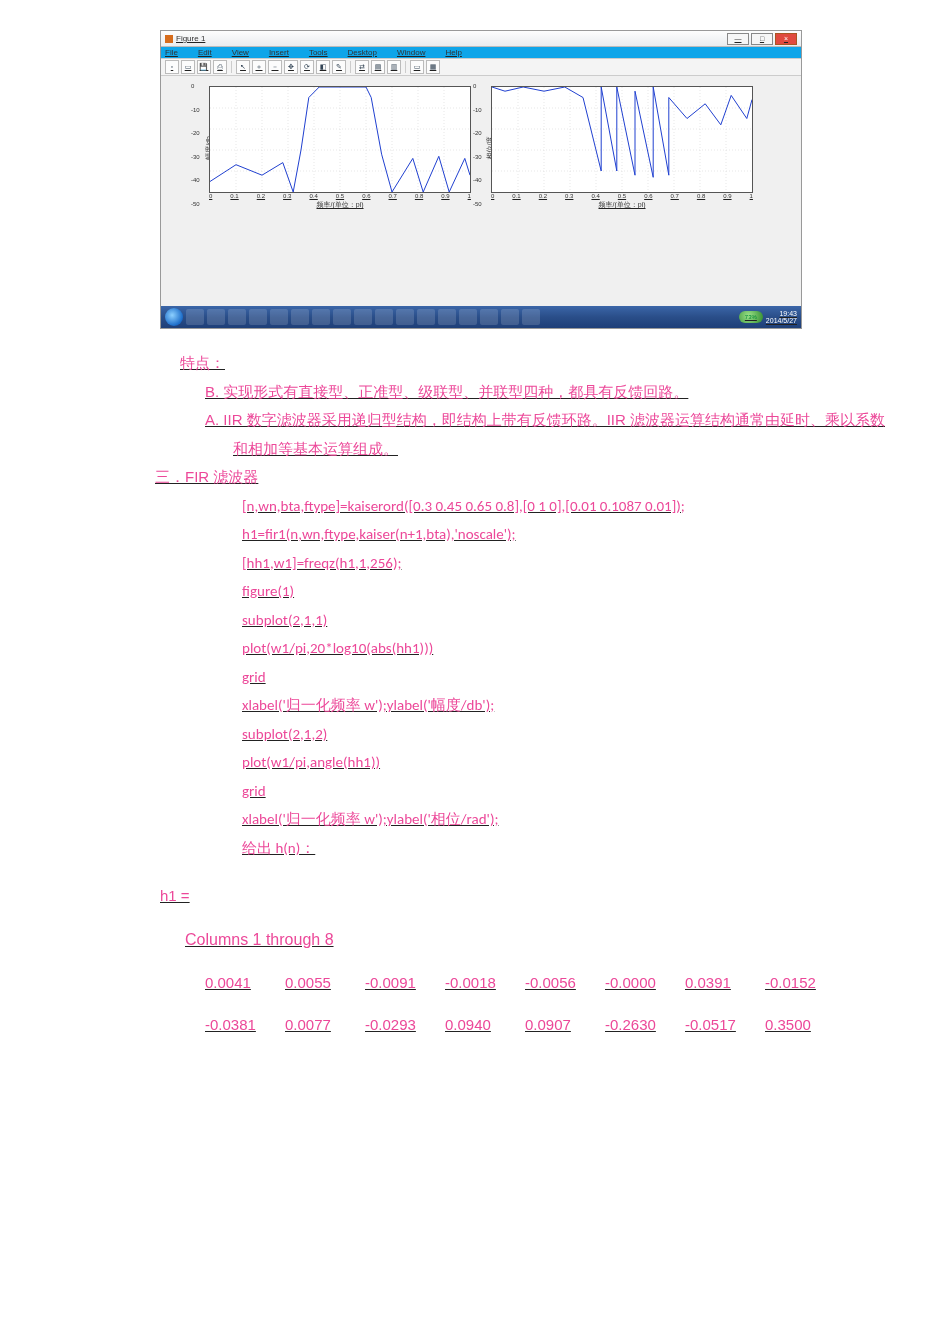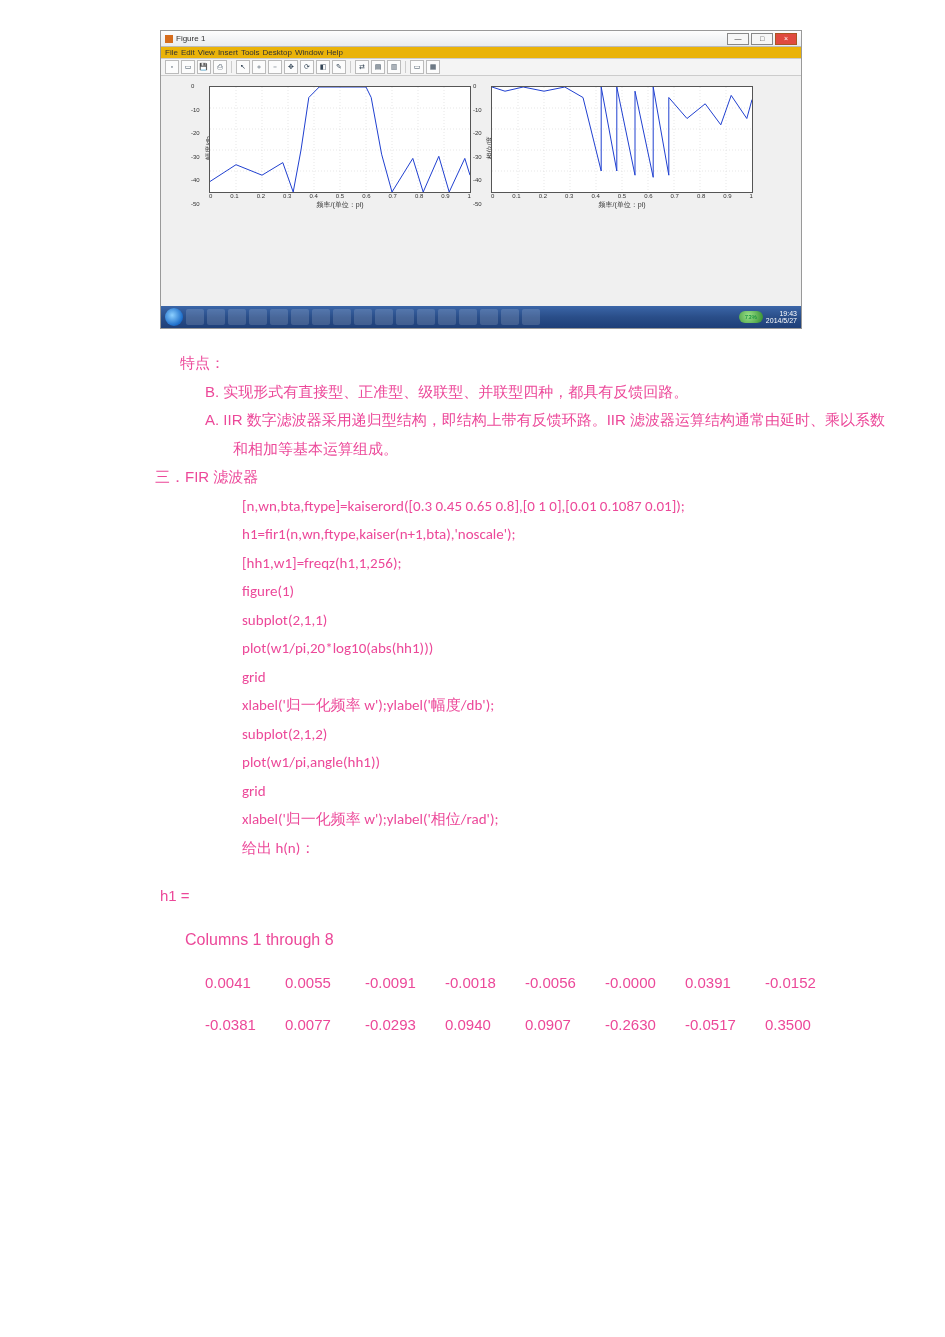--- a/index.html
+++ b/index.html
@@ -6,20 +6,21 @@
     margin: 0;
     padding: 0;
     background: #fff;
     font-family: "Microsoft YaHei", "SimSun", Arial, sans-serif;
     font-size: 14px;
     color: #222;
     width: 945px;
   }
   .page {
     padding: 30px 50px 60px 50px;
+    text-decoration: underline;
   }
 
   
   .mfig-container {
     margin: 0 40px 20px 110px;
     border: 1px solid #999;
     width: 640px;
     background: #f2f2f2;
   }
   .mfig-titlebar {
@@ -41,27 +42,27 @@
   .mfig-titlebar .spacer { flex: 1; }
   .mfig-titlebar .winbtn {
     width: 20px; height: 10px;
     border: 1px solid #888;
     margin-left: 2px;
     background: #f6f6f6;
     font-size: 7px; line-height: 10px; text-align: center;
   }
   .mfig-titlebar .winbtn.close { background: #e04a3f; color:#fff; border-color:#a52; }
   .mfig-menubar {
-    background: #eab308;
+    background: #0ea5e9;
     border-bottom: 1px solid #ccc;
     font-size: 8px;
     color: #333;
     padding: 1px 4px;
     display: flex;
-    gap: 3px;
+    gap: 20px;
     align-items: center;
   }
   .mfig-toolbar {
     background: #f4f4f4;
     border-bottom: 1px solid #ccc;
     padding: 1px 4px;
     display: flex;
     gap: 2px;
     align-items: center;
   }

